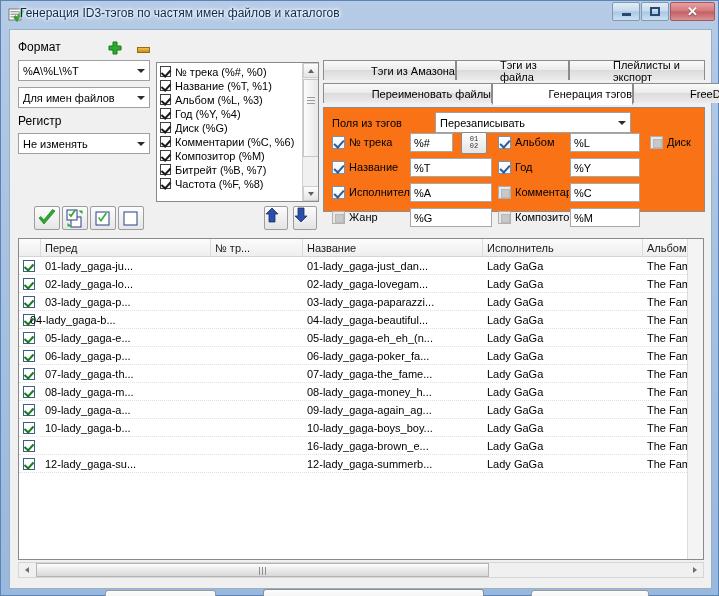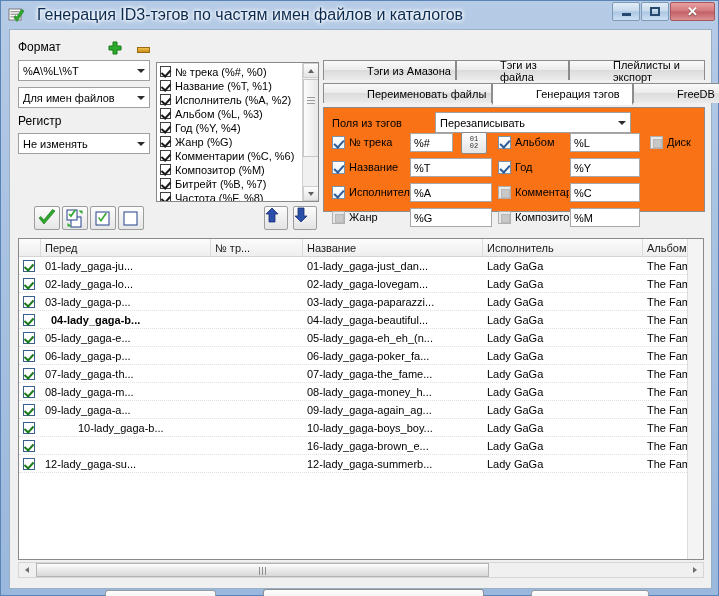--- a/index.html
+++ b/index.html
@@ -16,22 +16,22 @@
     background:linear-gradient(180deg,#b5cbe6 0%,#a9c2e2 40%,#9ab8dd 100%);
     border:1px solid #5b84b6;
   }
   .titlebar {
     position:absolute; left:0; top:0; width:717px; height:27px;
   }
   .title-icon {
     position:absolute; left:7px; top:5px; width:17px; height:17px;
   }
   .title-text {
-    position:absolute; left:36px; top:5px;
-    font-size:16px; color:#0b2a50;
+    position:absolute; left:19px; top:5px;
+    font-size:12px; color:#0b2a50;
     text-shadow:0 0 3px #ffffff, 0 0 4px #ffffff, 0 0 6px #ffffff;
     white-space:nowrap;
   }
   .winbtns { position:absolute; right:3px; top:1px; display:flex; gap:1px; }
   .wbtn {
     width:28px; height:19px; border:1px solid #7d9ab7;
     background:linear-gradient(180deg,#e3edf7 0%,#c6d9ec 48%,#aac6e2 52%,#cde0f2 100%);
     border-radius:2px; position:relative; cursor:default;
   }
   .wbtn.close {
@@ -126,21 +126,21 @@
   }
   #arr-up { left:254px; top:176px; }
   #arr-dn { left:283px; top:176px; }
 
   
   .tabstrip { position:absolute; left:313px; top:30px; width:382px; height:168px; }
   .tab {
     position:absolute; height:20px; border:1px solid #8c8c8c;
     background:linear-gradient(180deg,#fafafa 0%,#ececec 45%,#dcdcdc 50%,#ebebeb 100%);
     font-size:11px; color:#000; display:flex; align-items:center;
-    justify-content:flex-start; border-bottom:none;padding-left:43px;
+    justify-content:flex-end; border-bottom:none;padding-left:43px;
   }
   .tab.active { background:#ffffff; border-bottom:1px solid #ffffff; z-index:5; height:22px; }
   .tabpage {
     position:absolute; left:0; top:47px; width:382px; height:105px;
     background:#f97316; border:1px solid #8c8c8c;
   }
 
   
   .tp-label { position:absolute; font-size:11px; color:#000; }
   .tfield {
@@ -294,33 +294,29 @@
           <div class="lb-item">
             <span class="cbox ck"></span>
             <span>№ трека (%#, %0)</span>
           </div>
           <div class="lb-item">
             <span class="cbox ck"></span>
             <span>Название (%T, %1)</span>
           </div>
           <div class="lb-item">
             <span class="cbox ck"></span>
-            <span>Исполнитель (%A, %2)</span>
-          </div>
-          <div class="lb-item">
-            <span class="cbox ck"></span>
             <span>Альбом (%L, %3)</span>
           </div>
           <div class="lb-item">
             <span class="cbox ck"></span>
             <span>Год (%Y, %4)</span>
           </div>
           <div class="lb-item">
             <span class="cbox ck"></span>
-            <span>Жанр (%G)</span>
+            <span>Диск (%G)</span>
           </div>
           <div class="lb-item">
             <span class="cbox ck"></span>
             <span>Комментарии (%C, %6)</span>
           </div>
           <div class="lb-item">
             <span class="cbox ck"></span>
             <span>Композитор (%M)</span>
           </div>
           <div class="lb-item">
@@ -507,21 +503,21 @@
           <div class="grow">
             <span class="rowcb"></span>
             <div class="gc" style="left: 22px; width: 170px;">03-lady_gaga-p...</div>
             <div class="gc" style="left: 192px; width: 92px;"></div>
             <div class="gc" style="left: 284px; width: 180px;">03-lady_gaga-paparazzi...</div>
             <div class="gc" style="left: 464px; width: 160px;">Lady GaGa</div>
             <div class="gc" style="left: 624px; width: 170px;">The Fame [2008]</div>
           </div>
           <div class="grow">
             <span class="rowcb"></span>
-            <div class="gc" style="left: 28px; width: 170px; font-weight: bold;">04-lady_gaga-b...</div>
+            <div class="gc" style="left: 7px; width: 170px;">04-lady_gaga-b...</div>
             <div class="gc" style="left: 192px; width: 92px;"></div>
             <div class="gc" style="left: 284px; width: 180px;">04-lady_gaga-beautiful...</div>
             <div class="gc" style="left: 464px; width: 160px;">Lady GaGa</div>
             <div class="gc" style="left: 624px; width: 170px;">The Fame [2008]</div>
           </div>
           <div class="grow">
             <span class="rowcb"></span>
             <div class="gc" style="left: 22px; width: 170px;">05-lady_gaga-e...</div>
             <div class="gc" style="left: 192px; width: 92px;"></div>
             <div class="gc" style="left: 284px; width: 180px;">05-lady_gaga-eh_eh_(n...</div>
@@ -555,21 +551,21 @@
           <div class="grow">
             <span class="rowcb"></span>
             <div class="gc" style="left: 22px; width: 170px;">09-lady_gaga-a...</div>
             <div class="gc" style="left: 192px; width: 92px;"></div>
             <div class="gc" style="left: 284px; width: 180px;">09-lady_gaga-again_ag...</div>
             <div class="gc" style="left: 464px; width: 160px;">Lady GaGa</div>
             <div class="gc" style="left: 624px; width: 170px;">The Fame [2008]</div>
           </div>
           <div class="grow">
             <span class="rowcb"></span>
-            <div class="gc" style="left: 22px; width: 170px; margin-left: 33px;">10-lady_gaga-b...</div>
+            <div class="gc" style="left: 22px; width: 170px;">10-lady_gaga-b...</div>
             <div class="gc" style="left: 192px; width: 92px;"></div>
             <div class="gc" style="left: 284px; width: 180px;">10-lady_gaga-boys_boy...</div>
             <div class="gc" style="left: 464px; width: 160px;">Lady GaGa</div>
             <div class="gc" style="left: 624px; width: 170px;">The Fame [2008]</div>
           </div>
           <div class="grow">
             <span class="rowcb"></span>
             <div class="gc" style="left: 192px; width: 92px;"></div>
             <div class="gc" style="left: 284px; width: 180px;">16-lady_gaga-brown_e...</div>
             <div class="gc" style="left: 464px; width: 160px;">Lady GaGa</div>

